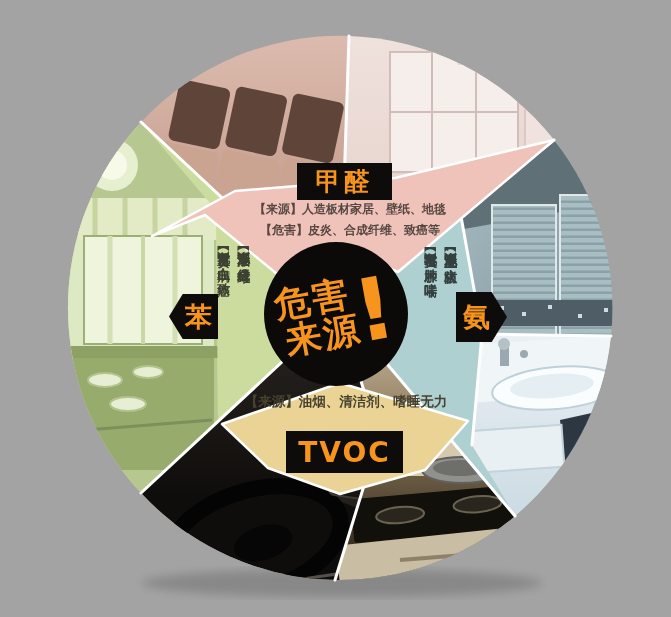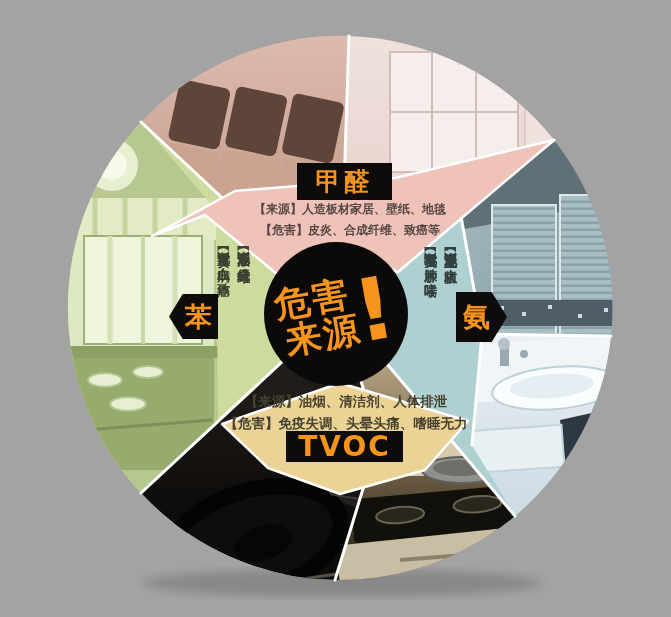--- a/index.html
+++ b/index.html
@@ -8,21 +8,21 @@
     font-family:"DejaVu Sans",sans-serif;
   }
   .stage svg{position:absolute;left:0;top:0;}
   .abs{position:absolute;}
   
   .black-box{
     background:#0d0c0a;color:#f6941e;display:flex;align-items:center;justify-content:center;
     font-weight:900;
   }
   .jiaquan-box{left:297px;top:163px;width:95px;height:37px;font-size:25px;letter-spacing:4px;}
-  .tvoc-box{left:286px;top:431px;width:117px;height:31px;font-size:28px;letter-spacing:2px;}
+  .tvoc-box{left:286px;top:431px;width:117px;height:42px;font-size:28px;letter-spacing:2px;}
   
   .band-line{position:absolute;text-align:center;font-weight:700;white-space:nowrap;}
   .pink-line{left:160px;width:380px;color:#554641;font-size:12px;}
   .pink-line.l1{top:201px;}
   .pink-line.l2{top:222px;}
   .tan-line{left:166px;width:360px;color:#47412f;font-size:13.5px;}
   .tan-line.l1{top:393px;}
   .tan-line.l2{top:415px;}
   
   .vcols{
@@ -265,22 +265,21 @@
   </div>
 
   <div class="vcols teal-cols">
     <div>【来源】混泥土、防火板</div>
     <div>【危害】喉炎、肺水肿、哮喘</div>
   </div>
   <div class="arrow an-arrow">
     <span>氨</span>
   </div>
 
-  <div class="band-line tan-line l1">【来源】油烟、清洁剂、人体排泄</div>
-  <div class="band-line tan-line l2">【危害】免疫失调、头晕头痛、嗜睡无力</div>
+  <div class="band-line tan-line l1">【来源】油烟、清洁剂、嗜睡无力</div>
   <div class="abs black-box tvoc-box">TVOC</div>
 
   <div class="center-badge">
     <div class="center-rot">
       <div class="center-lines">
         <span class="l1">危害</span>
         <span class="l2">来源</span>
       </div>
       <span class="center-excl">!</span>
     </div>

